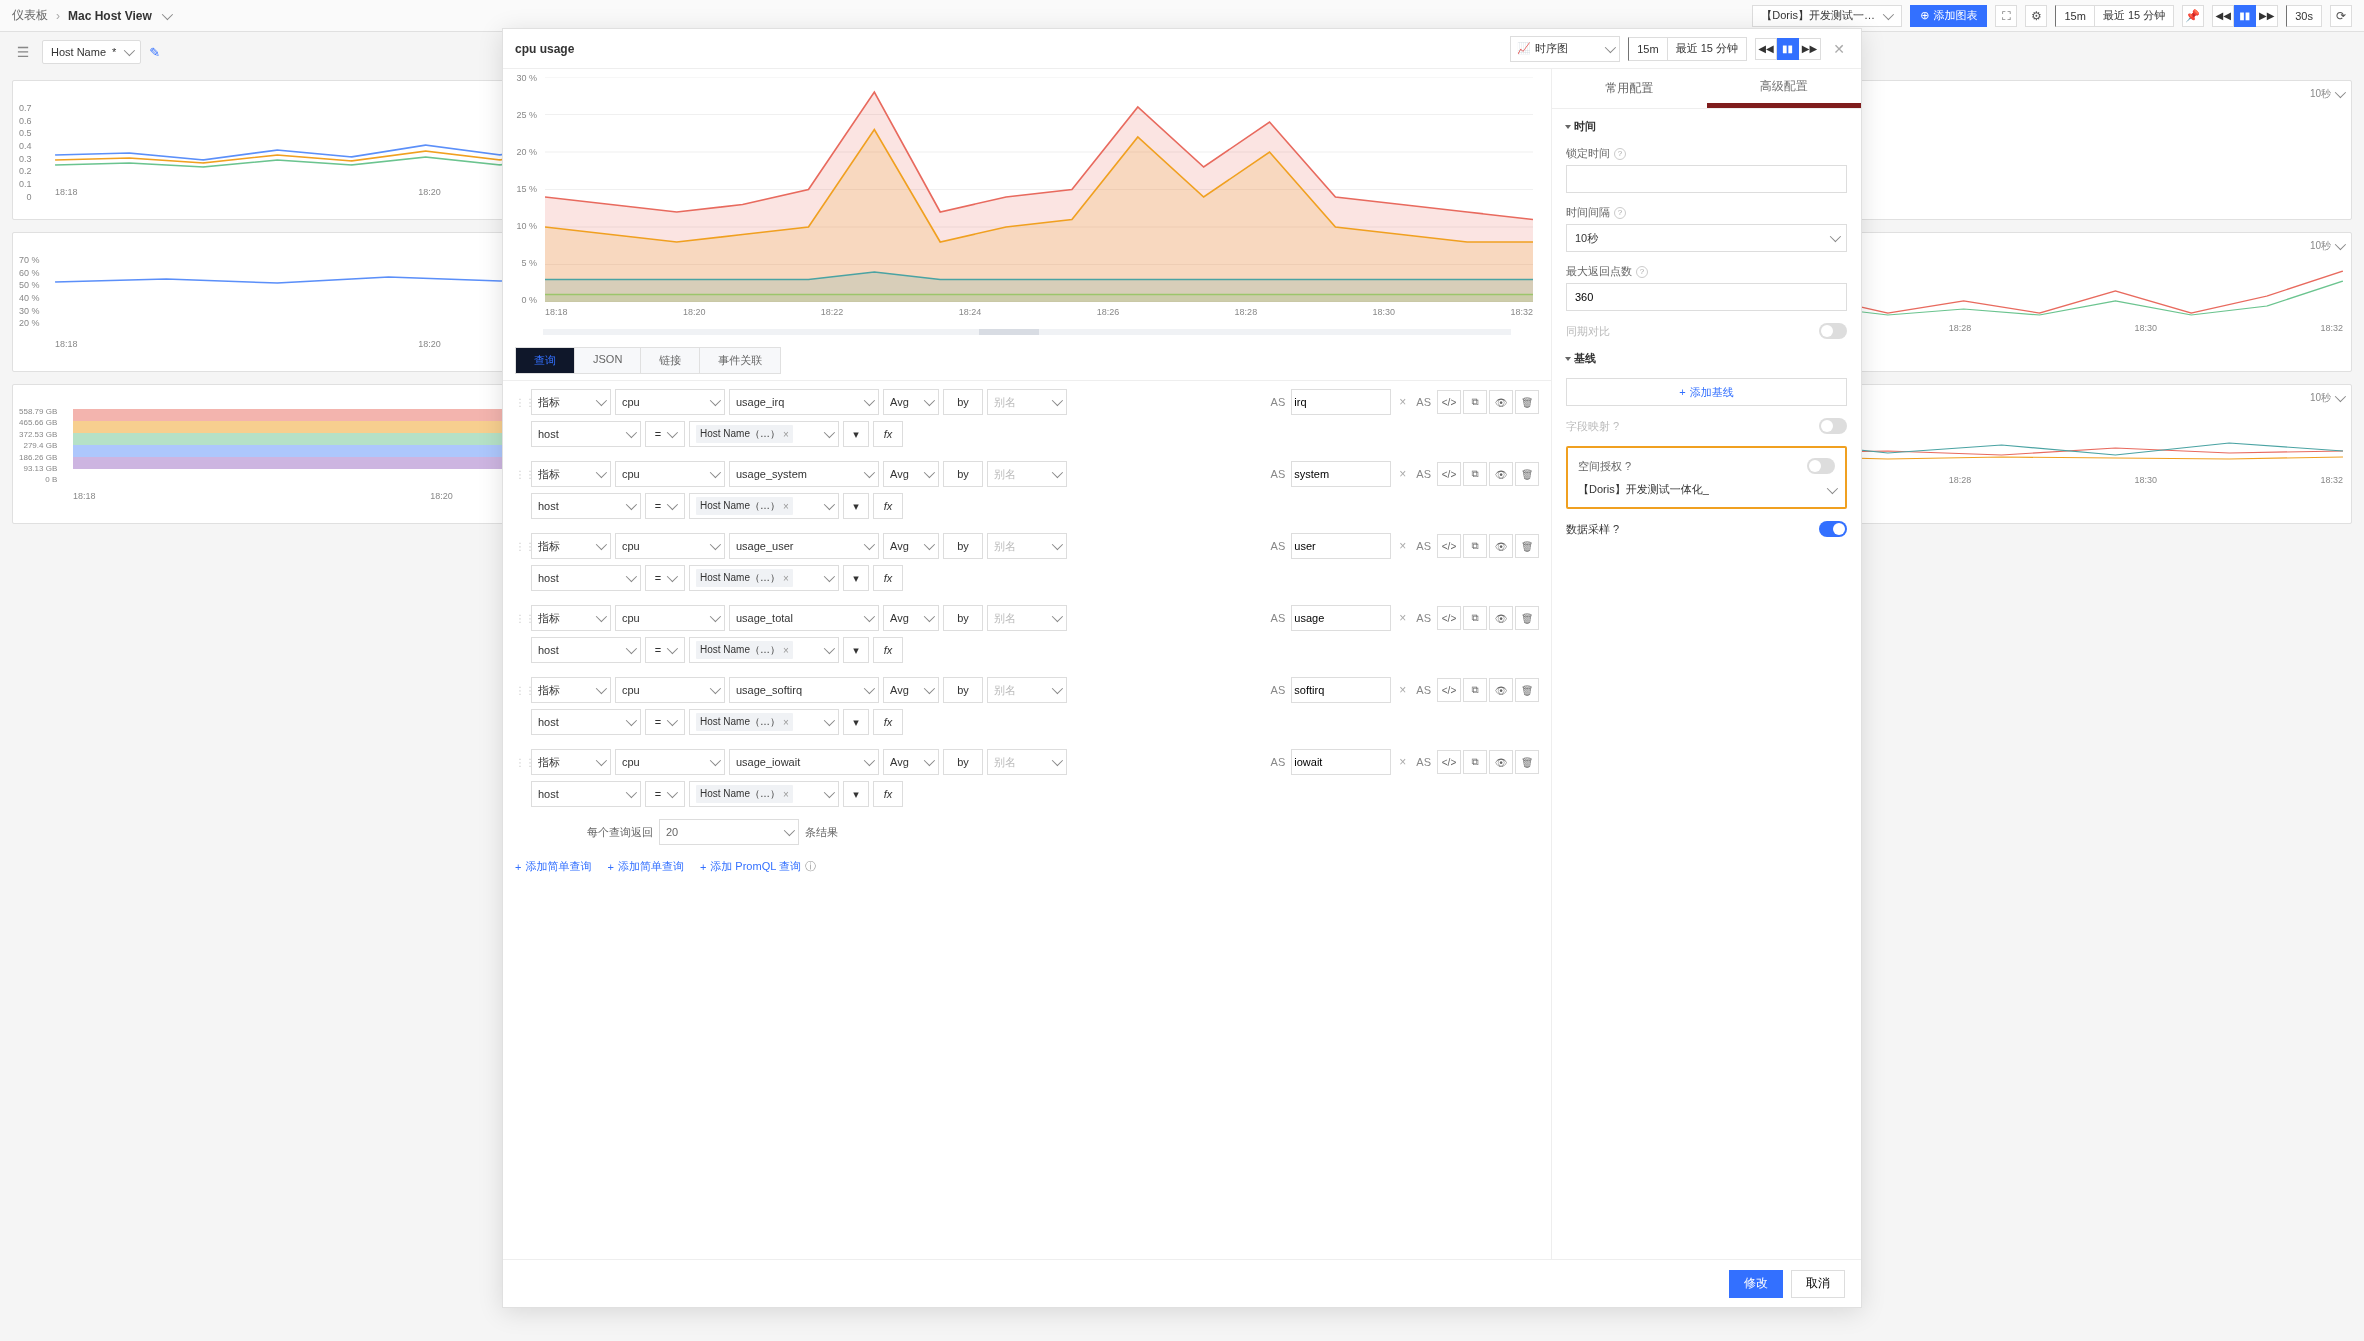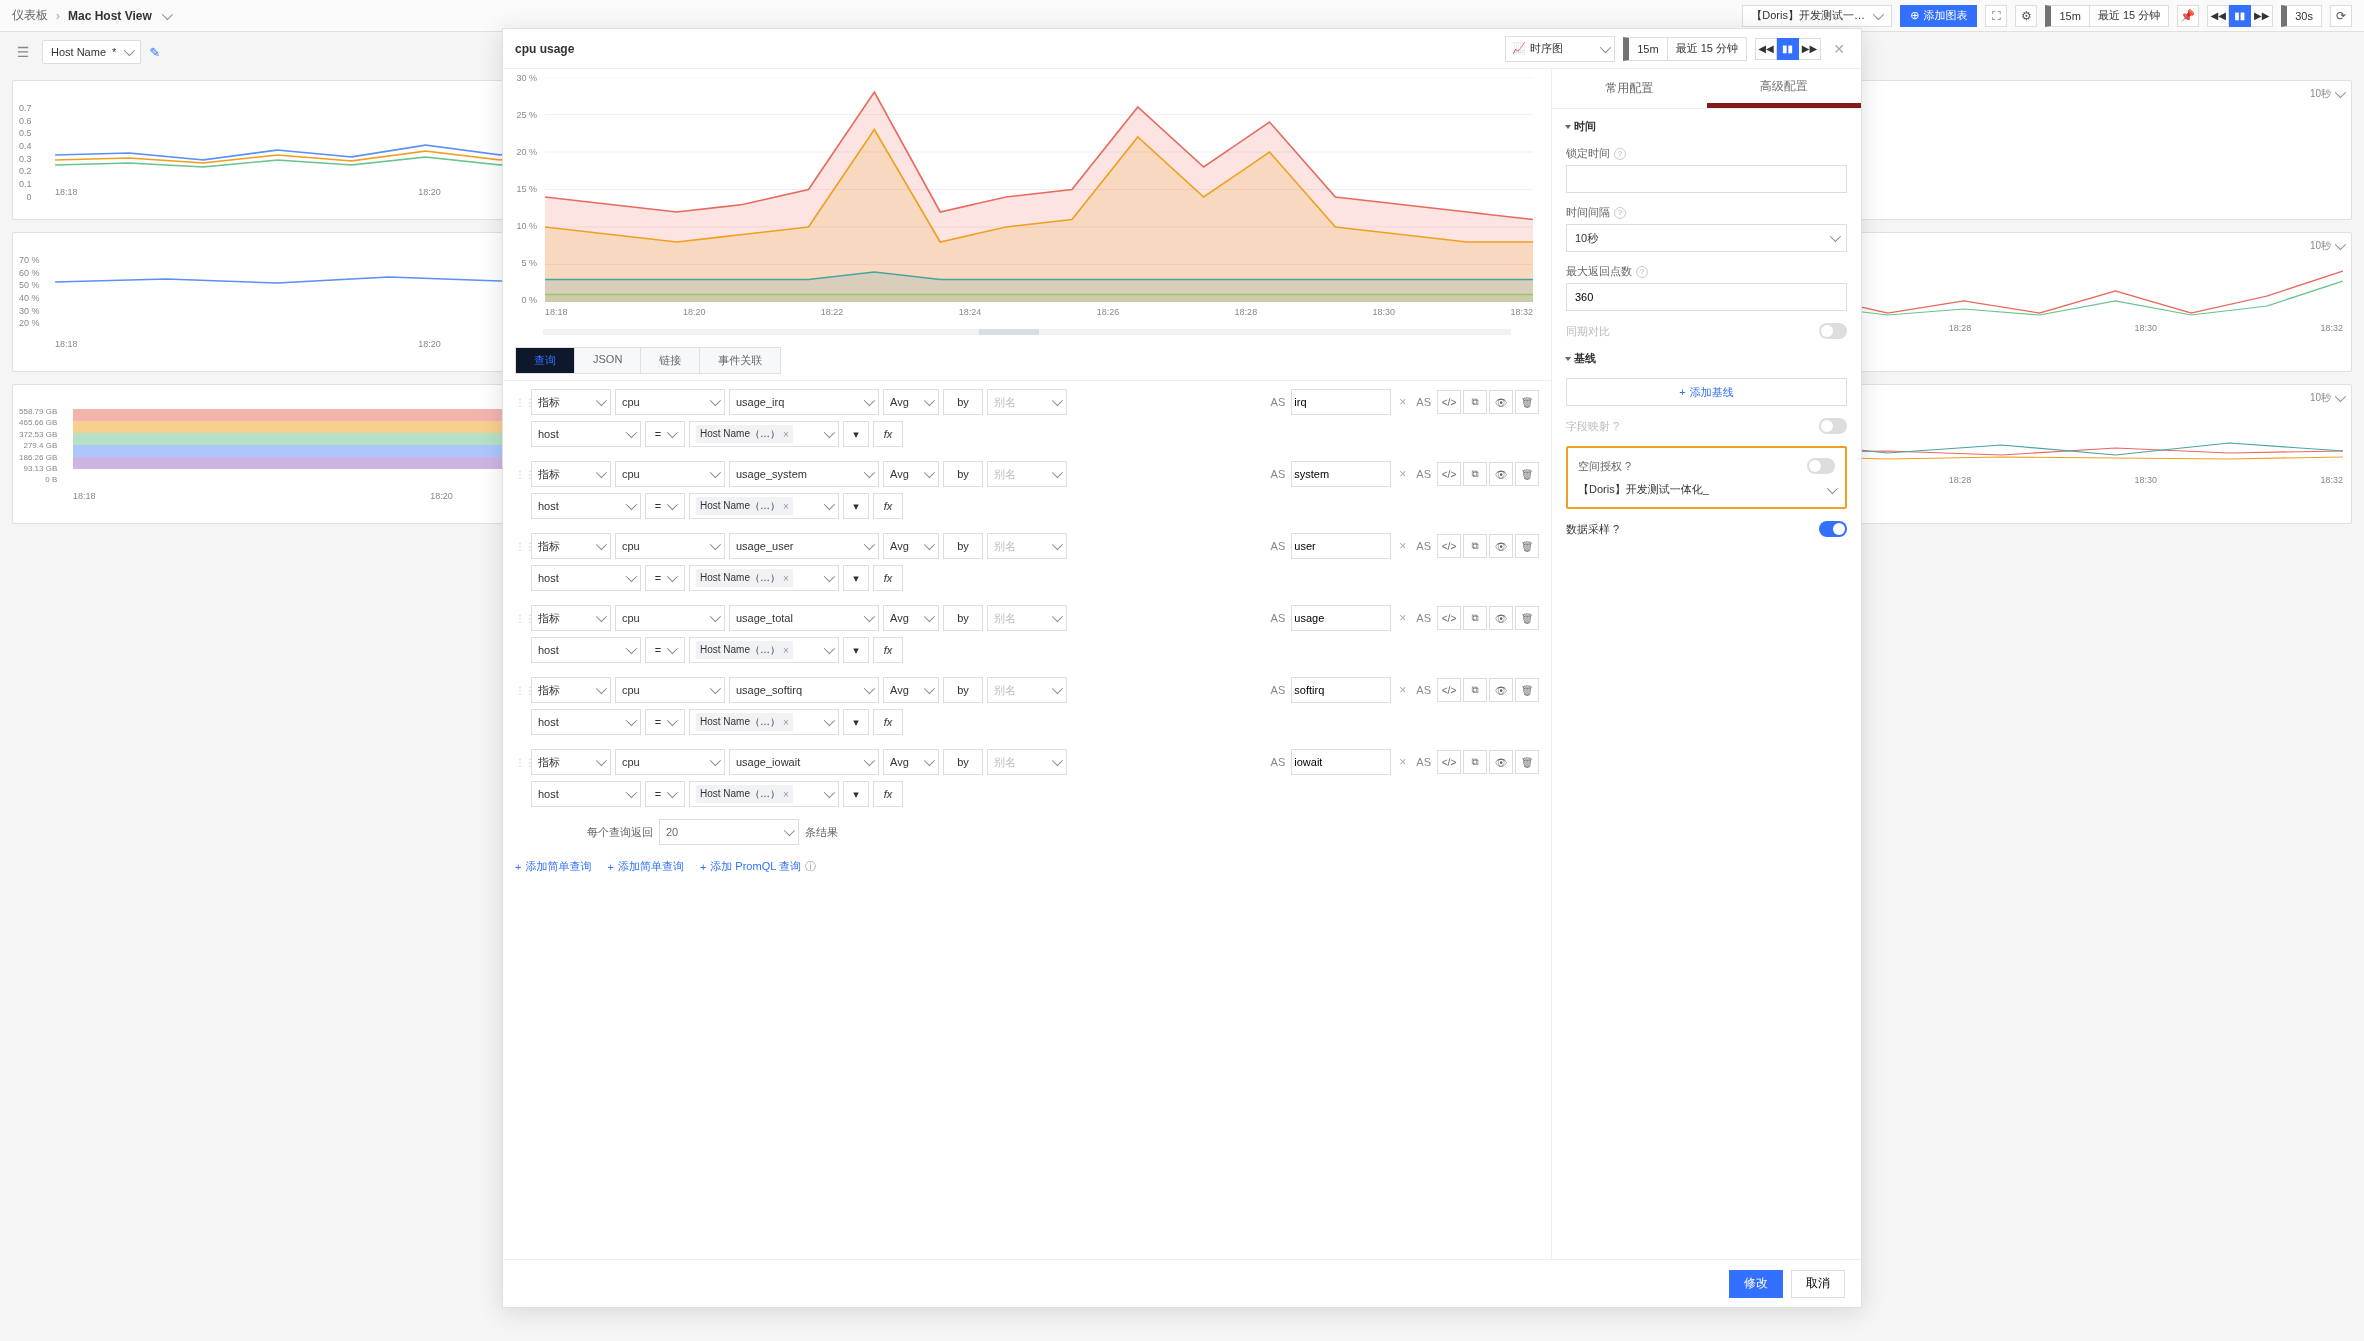--- a/index.html
+++ b/index.html
@@ -10,21 +10,21 @@
 .breadcrumb { display: flex; align-items: center; gap: 8px; font-size: 12px; color: #666; }
 .breadcrumb .sep { color: #aaa; }
 .breadcrumb .current { font-weight: 600; color: #333; }
 .chev-down { display: inline-block; width: 8px; height: 8px; border-right: 1.5px solid #888; border-bottom: 1.5px solid #888; transform: rotate(45deg) translateY(-2px); margin-left: 2px; }
 .topbar .spacer { flex: 1; }
 .env-select { height: 22px; padding: 0 8px; border: 1px solid #ddd; background: #fff; display: flex; align-items: center; gap: 6px; font-size: 11px; min-width: 150px; }
 .btn-primary { height: 22px; background: #3370ff; color: #fff; border: none; padding: 0 10px; display: flex; align-items: center; gap: 4px; font-size: 11px; }
 .icon-btn { width: 22px; height: 22px; border: 1px solid #ddd; background: #fff; display: flex; align-items: center; justify-content: center; font-size: 12px; color: #555; }
 .tr-group { display: flex; gap: 0; }
 .tr-group .seg { height: 22px; border: 1px solid #ddd; background: #fff; padding: 0 8px; display: flex; align-items: center; font-size: 11px; border-left: none; }
-.tr-group .seg:first-child { border-left: 6px solid #737373; }
+.tr-group .seg:first-child { border-left: 1px solid #737373; }
 .play-group { display: flex; gap: 0; }
 .play-group .pbtn { width: 22px; height: 22px; display: flex; align-items: center; justify-content: center; background: #fff; border: 1px solid #ddd; border-left: none; font-size: 10px; }
 .play-group .pbtn:first-child { border-left: 1px solid #ddd; }
 .play-group .pbtn.active { background: #3370ff; color: #fff; border-color: #3370ff; }
 
 
 .filterbar { height: 40px; background: #f5f5f5; display: flex; align-items: center; padding: 0 12px; gap: 8px; }
 .filt-icon { width: 22px; height: 22px; display: flex; align-items: center; justify-content: center; color: #888; font-size: 14px; }
 .pill { height: 24px; border: 1px solid #ddd; background: #fff; border-radius: 2px; padding: 0 8px; display: flex; align-items: center; gap: 6px; font-size: 11px; }
 .edit-icon { color: #3370ff; font-size: 13px; }

